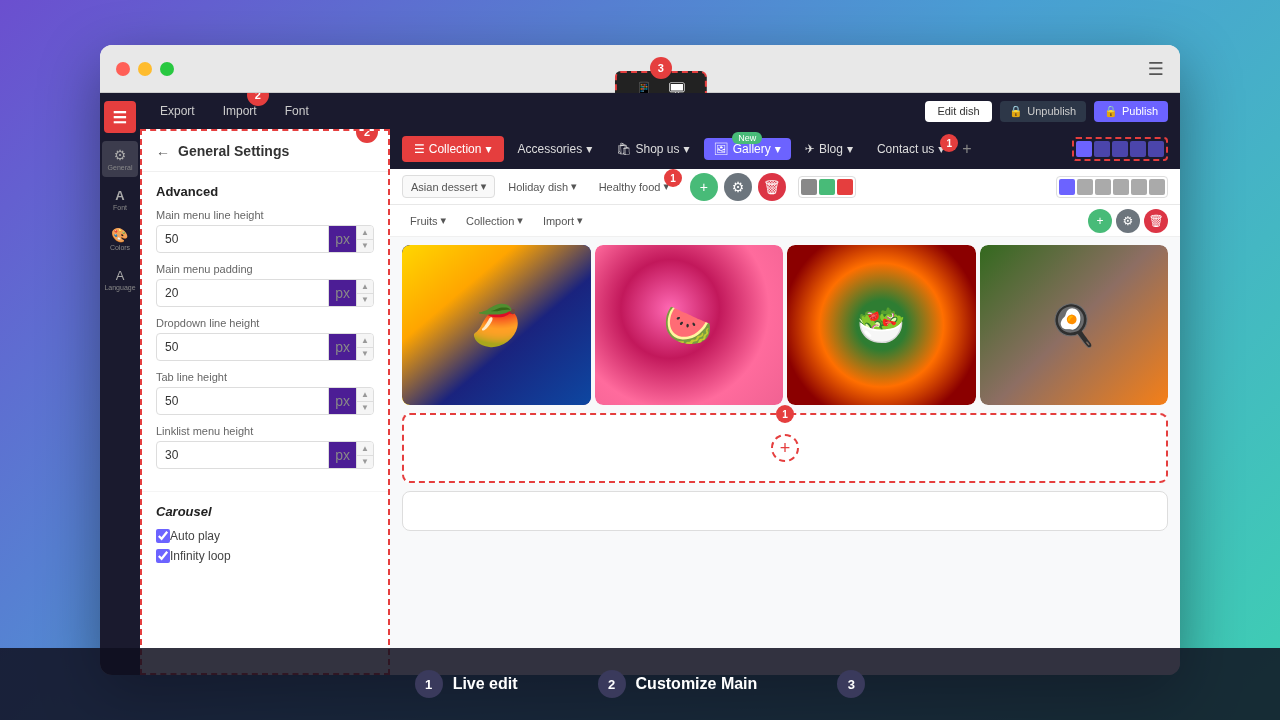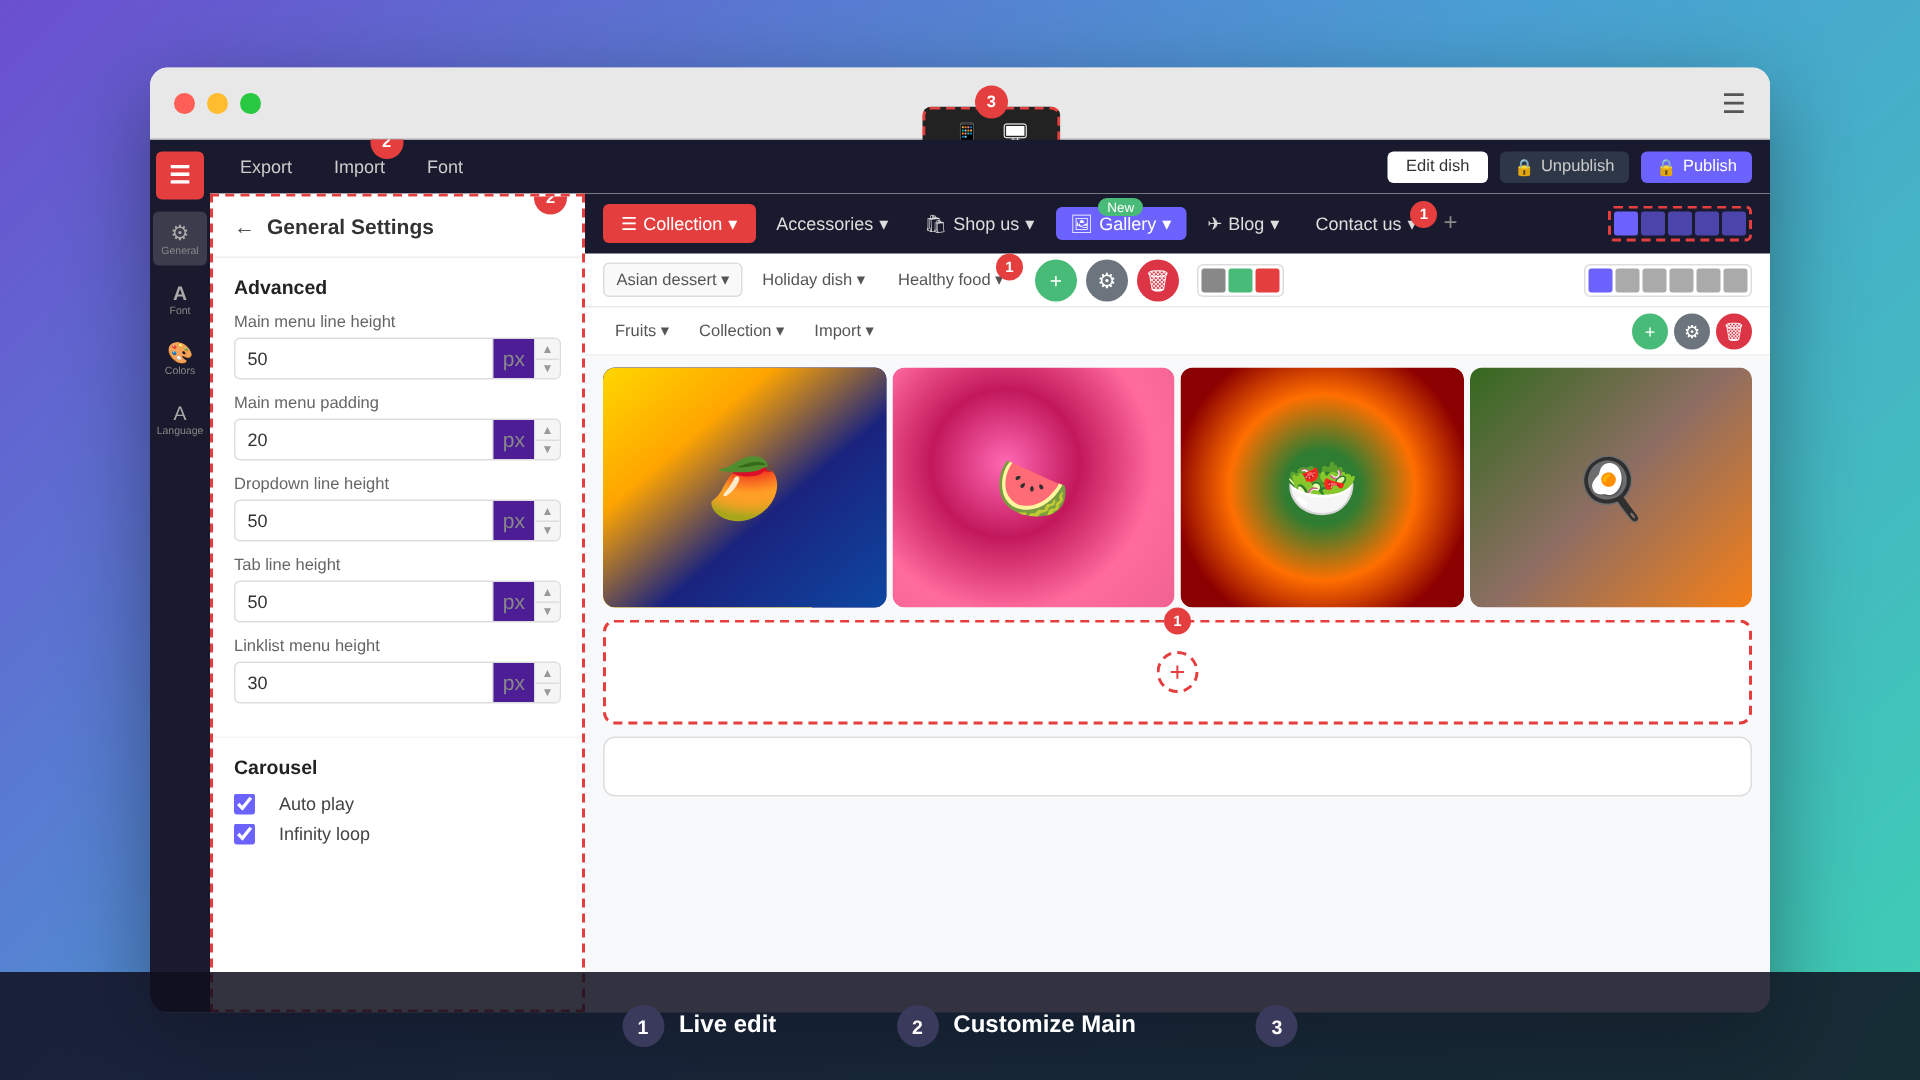--- a/index.html
+++ b/index.html
@@ -328,26 +328,27 @@
     }
     .spin-btn:first-child { border-bottom: 1px solid #ddd; }
 
     .carousel-section { padding: 12px 14px; }
 
     .carousel-title {
       font-size: 13px;
       font-weight: 700;
       color: #222;
       margin-bottom: 10px;
+      font-style: italic;
     }
 
     .checkbox-row {
       display: flex;
       align-items: flex-start;
-      gap: 16px;
+      gap: 0;
       margin-bottom: 6px;
     }
 
     .checkbox-row input[type="checkbox"] {
       width: 14px;
       height: 14px;
       accent-color: #6c63ff;
     }
 
     .checkbox-label {

